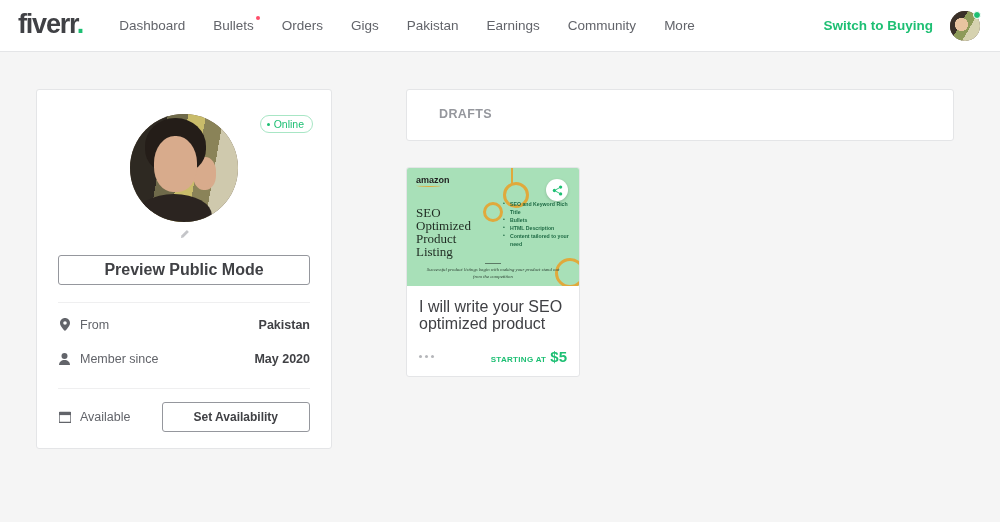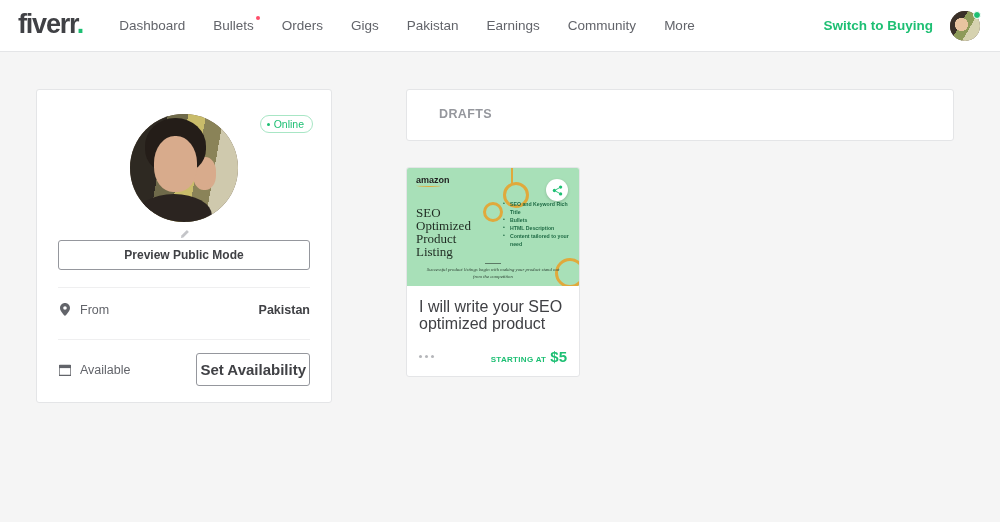--- a/index.html
+++ b/index.html
@@ -155,27 +155,28 @@
     text-align: center;
     font-size: 18.5px;
     color: #404145;
     font-weight: 400;
     margin-top: 15px;
   }
   .pencil-row { display: flex; justify-content: center; margin-top: 7px; }
   .pencil { width: 11px; height: 11px; opacity: .55; }
 
   .preview-btn {
+    margin-top: 15px;
     width: 100%;
     height: 30px;
     border: 1px solid #95979d;
     background: #fff;
     border-radius: 3px;
     color: #404145;
-    font-size: 12px;
+    font-size: 16px;
     font-weight: 700;
     font-family: "Liberation Sans", sans-serif;
     cursor: pointer;
   }
 
   .divider { height: 1px; background: #efeff0; margin: 17px 0 0 0; }
 
   .info-row {
     display: flex; align-items: center;
     height: 25px;
@@ -190,24 +191,24 @@
     display: flex; align-items: center;
     padding: 13px 0 16px 0;
   }
   .avail-block .ico { width: 13px; margin-right: 9px; display: flex; justify-content: center; }
   .avail-label { font-size: 12.5px; color: #62646a; }
   .avail-btn {
     margin-left: auto;
     border: 1px solid #95979d;
     background: #fff;
     border-radius: 3px;
-    font-size: 15px;
+    font-size: 12px;
     font-weight: 700;
     color: #404145;
-    padding: 7px 3px;
+    padding: 7px 31px;
     font-family: "Liberation Sans", sans-serif;
     cursor: pointer;
     text-align: center;
   }
 
   
   .gigs-panel { margin-left: 74px; width: 548px; }
   .tabs-card {
     background: #fff;
     border: 1px solid #e4e5e7;
@@ -437,20 +438,30 @@
     <div class="info-row">
       <span class="ico">
         <svg width="10" height="13" viewBox="0 0 10 13">
           <path d="M5 0C2.2 0 0 2.2 0 5c0 3.6 5 8 5 8s5-4.4 5-8c0-2.8-2.2-5-5-5zm0 6.8A1.8 1.8 0 115 3.2a1.8 1.8 0 010 3.6z" fill="#62646a"></path>
         </svg>
       </span>
       <span>From</span>
       <span class="val">Pakistan</span>
     </div>
 
+    <div class="info-row">
+      <span class="ico">
+        <svg width="11" height="12" viewBox="0 0 11 12">
+          <circle cx="5.5" cy="3" r="3" fill="#62646a"></circle>
+          <path d="M0 12c0-3 2.5-5 5.5-5S11 9 11 12z" fill="#62646a"></path>
+        </svg>
+      </span>
+      <span>Member since</span>
+      <span class="val">May 2020</span>
+    </div>
 
     <div class="divider"></div>
 
     <div class="avail-block">
       <span class="ico">
         <svg width="12" height="12" viewBox="0 0 12 12">
           <rect x="0" y="1.5" width="12" height="10" rx="1" fill="none" stroke="#62646a" stroke-width="1.4"></rect>
           <rect x="0" y="1.5" width="12" height="2.6" fill="#62646a"></rect>
         </svg>
       </span>

